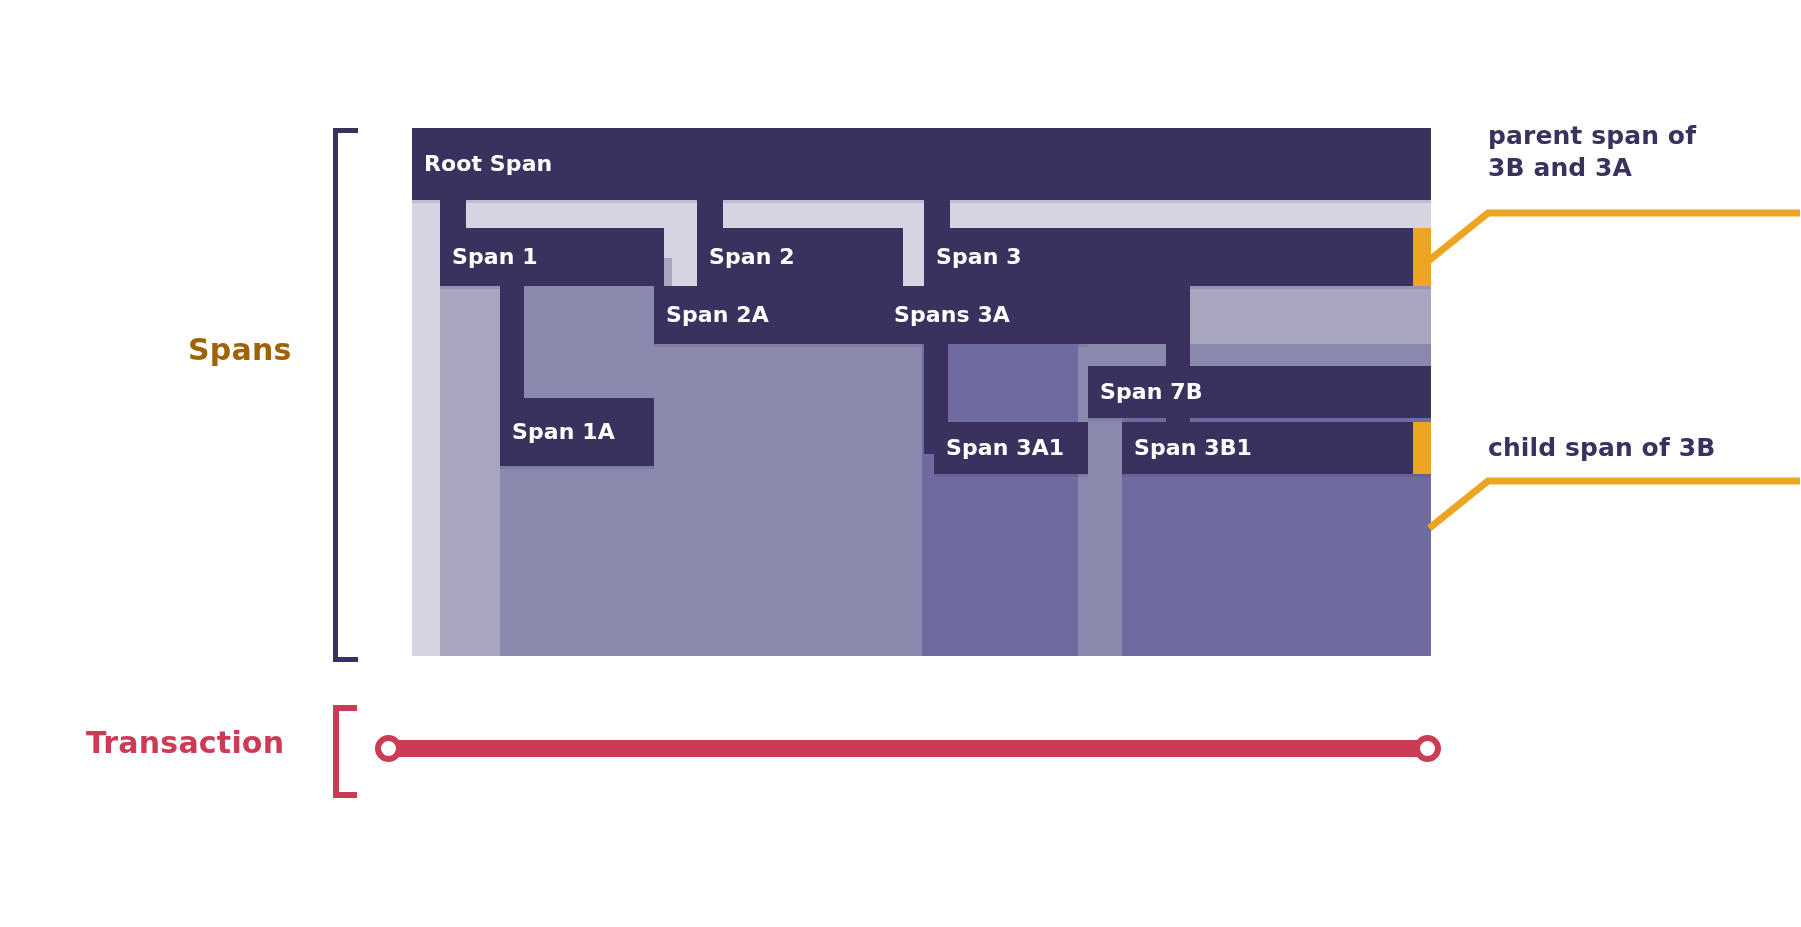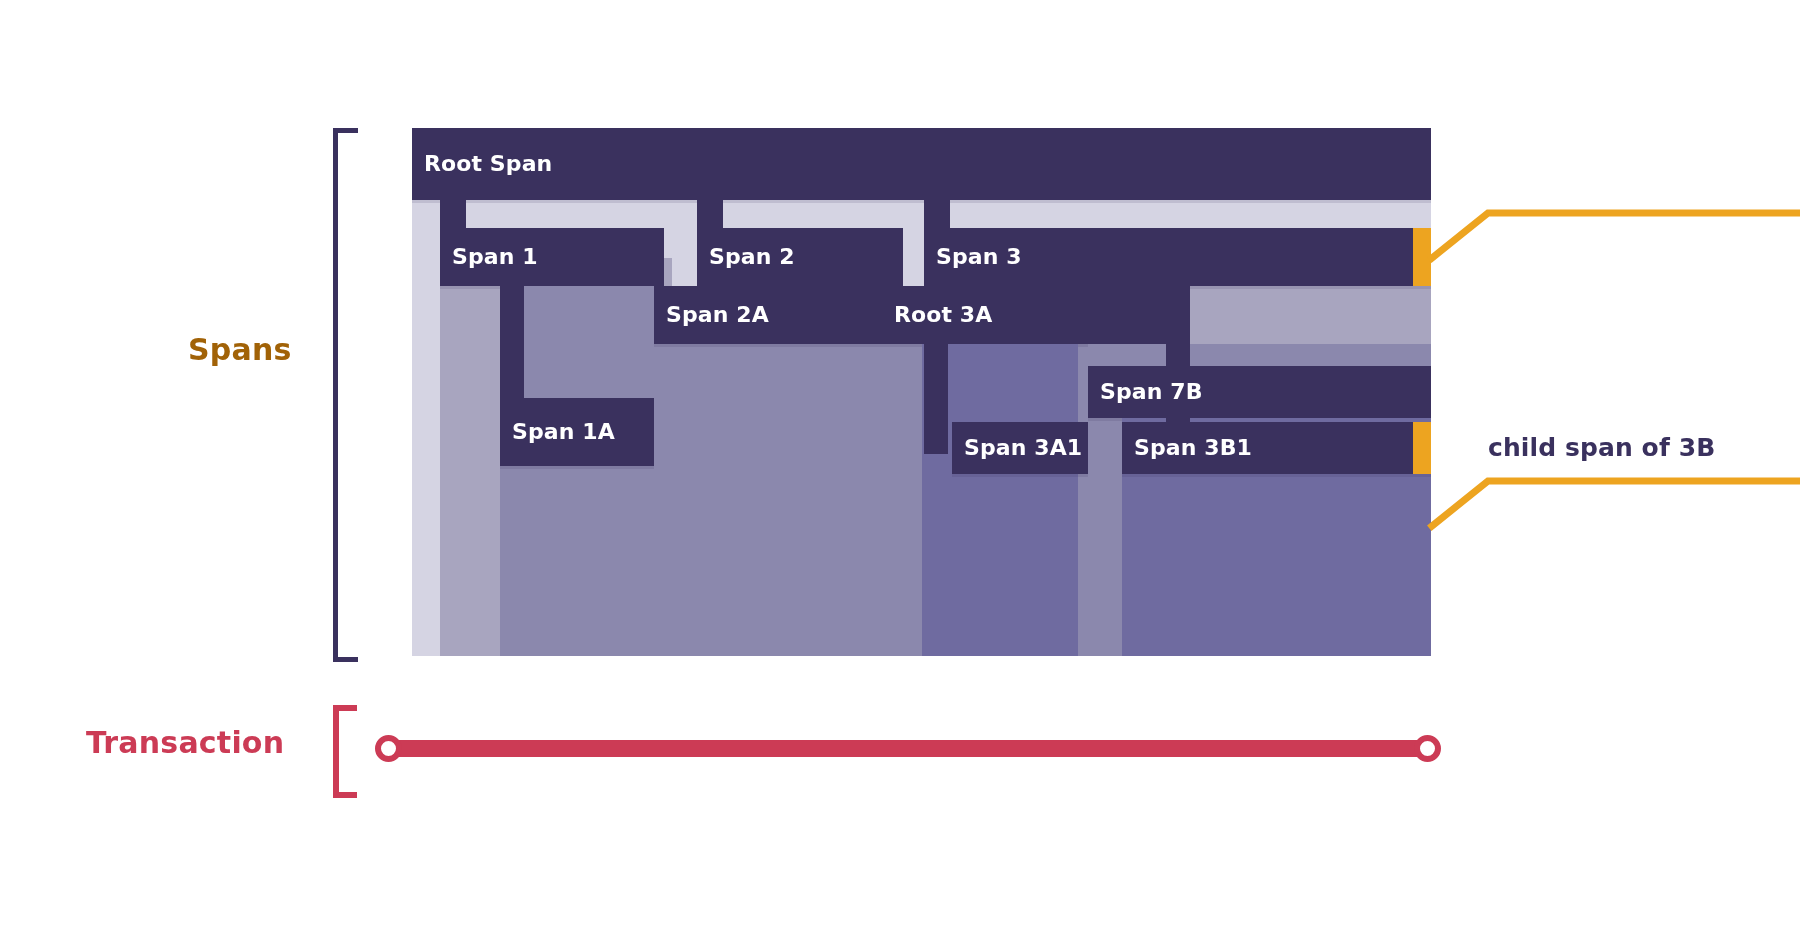--- a/index.html
+++ b/index.html
@@ -143,28 +143,28 @@
       <span class="bar-label">Span 3</span>
     </div>
 
     <div class="marker" style="left:1001px;top:100px;width:18px;height:58px;"></div>
 
     <div class="blk band-deep" style="left:470px;top:158px;width:306px;height:370px;"></div>
 
     <div class="blk conn" style="left:512px;top:158px;width:24px;height:48px;"></div>
 
     <div class="blk bar shadowed" style="left:470px;top:158px;width:306px;height:58px;">
-      <span class="bar-label">Root 3A</span>
+      <span class="bar-label">Spans 3A</span>
     </div>
 
     <div class="blk band-deeper" style="left:510px;top:216px;width:156px;height:312px;"></div>
 
     <div class="blk conn" style="left:512px;top:216px;width:24px;height:110px;"></div>
 
-    <div class="blk bar shadowed" style="left:540px;top:294px;width:156px;height:52px;">
+    <div class="blk bar shadowed" style="left:522px;top:294px;width:156px;height:52px;">
       <span class="bar-label">Span 3A1</span>
     </div>
 
     <div class="blk band-deep" style="left:676px;top:216px;width:343px;height:312px;"></div>
 
     <div class="blk conn" style="left:754px;top:158px;width:24px;height:112px;"></div>
 
     <div class="blk bar shadowed" style="left:676px;top:238px;width:343px;height:52px;">
       <span class="bar-label">Span 7B</span>
     </div>
@@ -182,20 +182,22 @@
   </div>
 
   <svg class="leader" style="left:1380px;top:180px;width:420px;height:90px;" width="420" height="90" viewBox="0 0 420 90">
     <polyline points="52,78 108,33 420,33" fill="none" stroke="#eda420" stroke-width="7" stroke-linecap="square" stroke-linejoin="miter"></polyline>
   </svg>
 
   <svg class="leader" style="left:1380px;top:448px;width:420px;height:90px;" width="420" height="90" viewBox="0 0 420 90">
     <polyline points="52,78 108,33 420,33" fill="none" stroke="#eda420" stroke-width="7" stroke-linecap="square" stroke-linejoin="miter"></polyline>
   </svg>
 
+  <div class="callout-text" id="callout-parent-text">parent span of
+3B and 3A</div>
 
   <div class="callout-text" id="callout-child-text">child span of 3B</div>
 
   <div id="tx-bar"></div>
   <div class="tx-dot" id="tx-dot-start"></div>
   <div class="tx-dot" id="tx-dot-end"></div>
 
 </div>
 
 </body></html>

